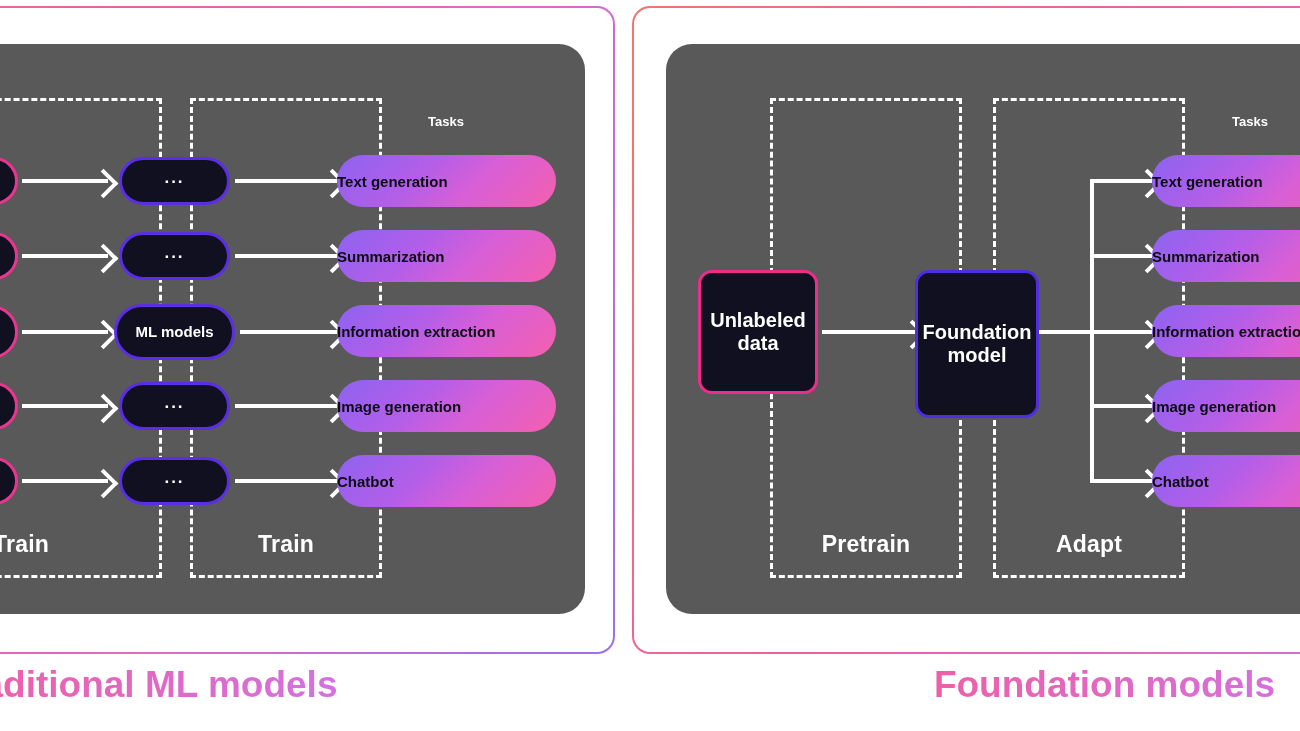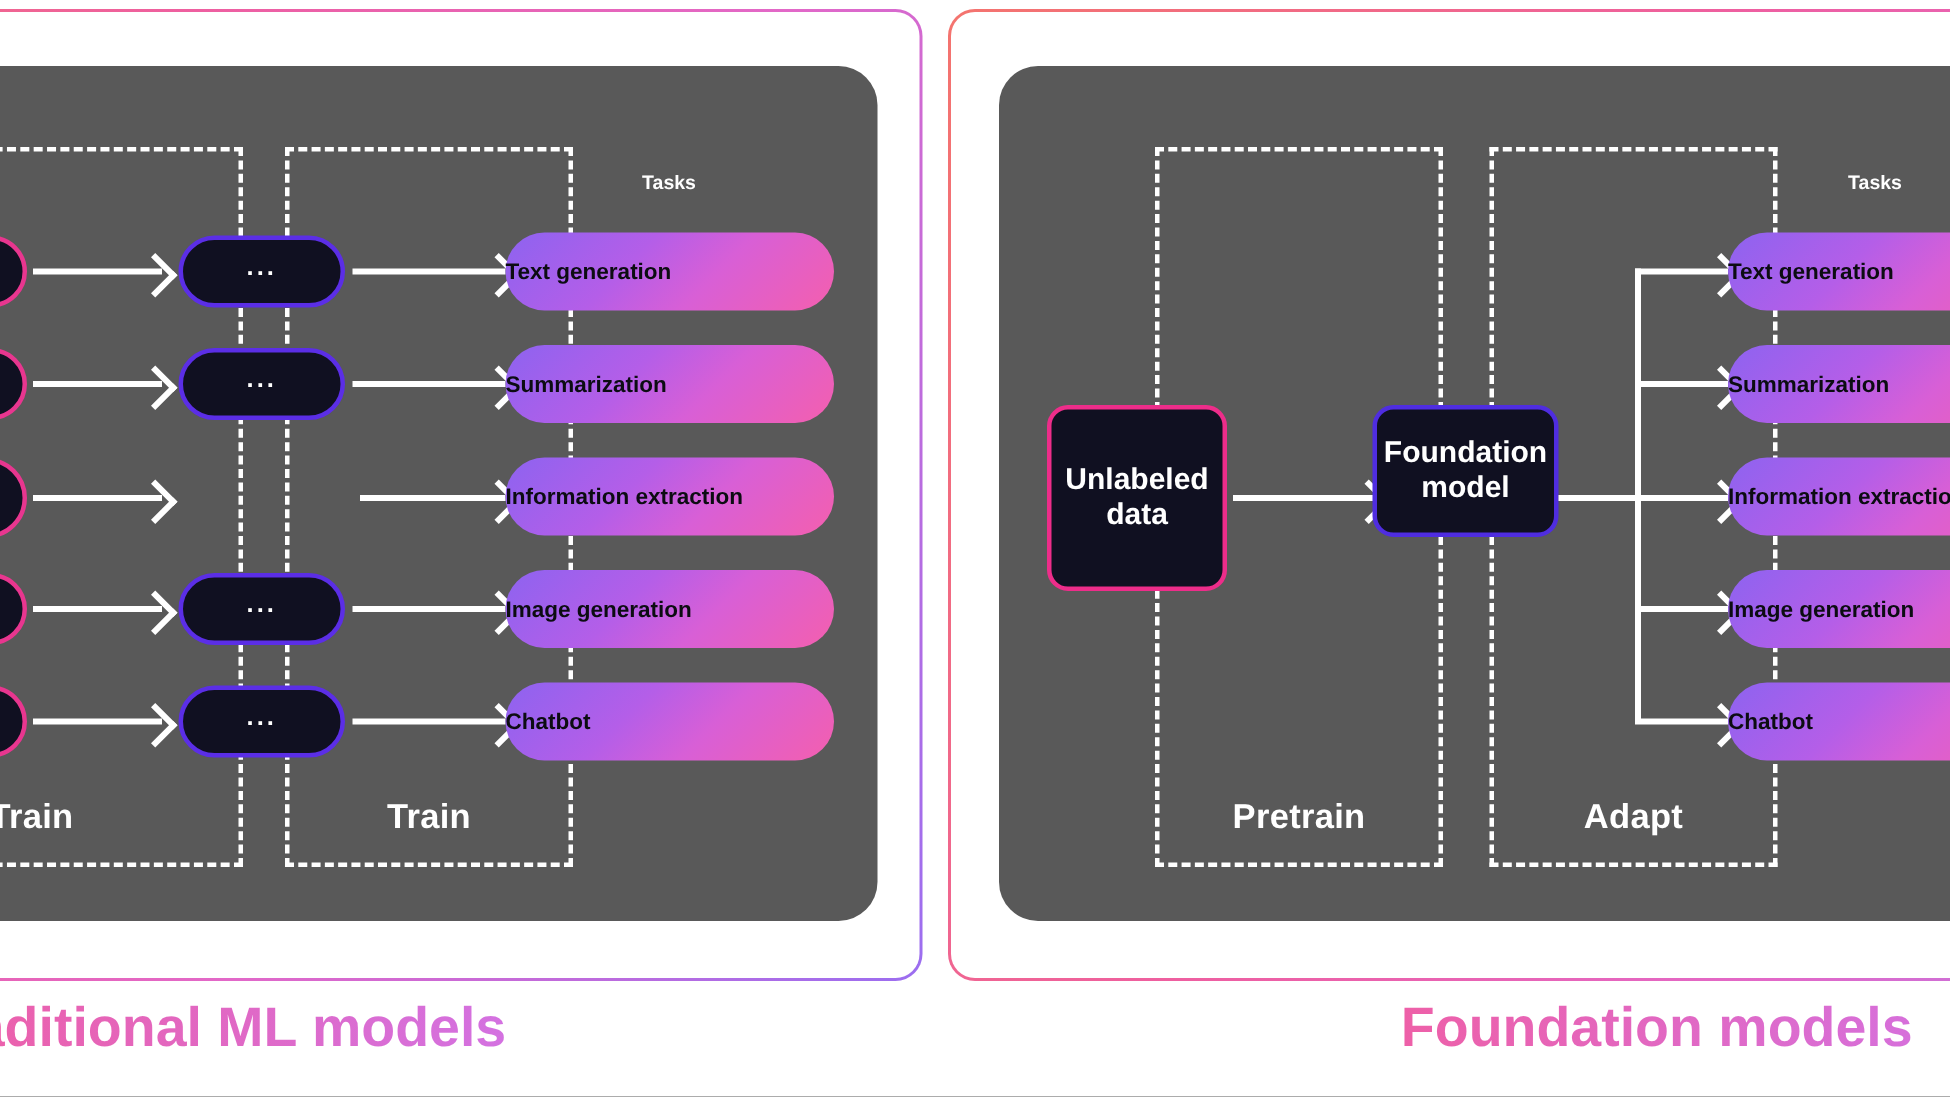--- a/index.html
+++ b/index.html
@@ -100,20 +100,23 @@
   <div class="arrowhead" style="left:93px;top:398px;"></div>
   <div class="ln hl" style="left:22px;top:479px;width:86px;"></div>
   <div class="arrowhead" style="left:93px;top:473px;"></div>
 
   <div class="node pill" style="left:119px;top:157px;width:111px;height:48px;">
     <span class="dots">...</span>
     </div>
   <div class="node pill" style="left:119px;top:232px;width:111px;height:48px;">
     <span class="dots">...</span>
     </div>
+  <div class="node pill" style="left:114px;top:304px;width:121px;height:56px;">
+    <span>ML models</span>
+    </div>
   <div class="node pill" style="left:119px;top:382px;width:111px;height:48px;">
     <span class="dots">...</span>
     </div>
   <div class="node pill" style="left:119px;top:457px;width:111px;height:48px;">
     <span class="dots">...</span>
     </div>
 
   <div class="ln hl" style="left:235px;top:179px;width:102px;"></div>
   <div class="arrowhead" style="left:322px;top:173px;"></div>
   <div class="ln hl" style="left:235px;top:254px;width:102px;"></div>
@@ -158,21 +161,21 @@
   <div class="tasks-label" style="left:1140px;top:114px;width:220px;">Tasks</div>
 
   <div class="node rect pink" style="left:698px;top:270px;width:120px;height:124px;flex-direction:column;">
     <span>Unlabeled</span>
     <span>data</span>
   </div>
 
   <div class="ln hl" style="left:822px;top:330px;width:95px;"></div>
   <div class="arrowhead" style="left:902px;top:324px;"></div>
 
-  <div class="node rect blue" style="left:915px;top:270px;width:124px;height:88px;flex-direction:column;">
+  <div class="node rect blue" style="left:915px;top:270px;width:124px;height:148px;flex-direction:column;">
     <span>Foundation</span>
     <span>model</span>
   </div>
 
   <div class="ln hl" style="left:1039px;top:330px;width:55px;"></div>
   <div class="vl ln" style="left:1090px;top:179px;height:302px;"></div>
 
   <div class="ln hl" style="left:1090px;top:179px;width:62px;"></div>
   <div class="arrowhead" style="left:1137px;top:173px;"></div>
   <div class="ln hl" style="left:1090px;top:254px;width:62px;"></div>

